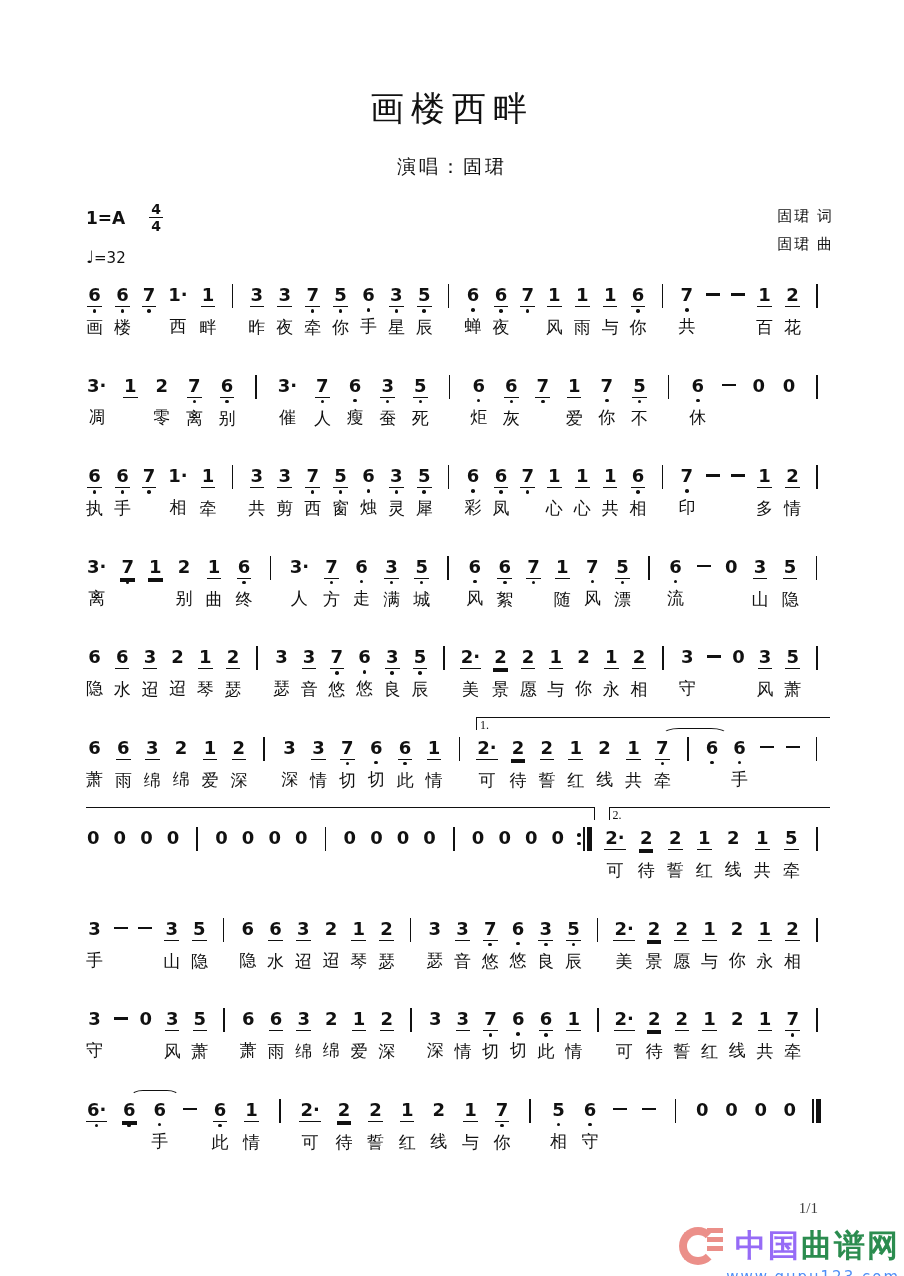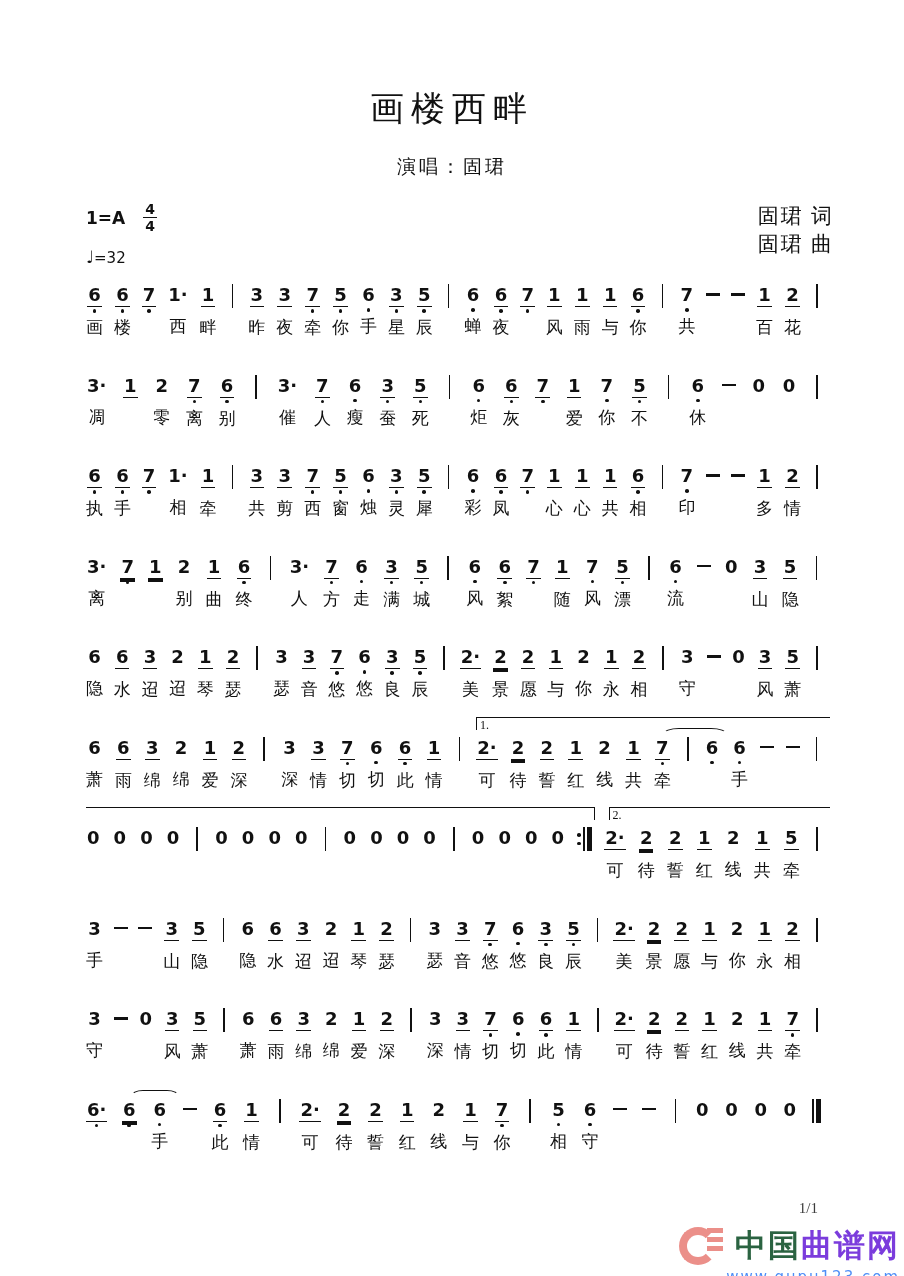--- a/index.html
+++ b/index.html
@@ -4,29 +4,29 @@
 <style>
   html,body{margin:0;padding:0;background:#fff;}
   .page{position:relative;width:904px;height:1276px;background:#fff;overflow:hidden;
         font-family:"Liberation Serif","DejaVu Serif",serif;color:#111;margin-top:12px;}
   
   .title{position:absolute;top:74px;left:0;width:100%;text-align:center;
          font-size:34px;letter-spacing:7px;font-weight:500;}
   .subtitle{position:absolute;top:142px;left:0;width:100%;text-align:center;
          font-size:19px;letter-spacing:3px;font-family:Liberation Mono, monospace;}
   .meta-left{position:absolute;left:86px;top:190px;}
-  .keyrow{display:flex;align-items:center;gap:16px;
+  .keyrow{display:flex;align-items:center;gap:22px;
           font-family:"DejaVu Sans","Liberation Sans",sans-serif;font-weight:bold;font-size:17px;justify-content:flex-end;}
   .frac{display:inline-flex;flex-direction:column;align-items:center;line-height:1;
         font-size:14px;font-weight:bold;margin-left:2px;}
   .frac .num-t{border-bottom:1.6px solid #111;padding:0 2px 1px 2px;}
   .frac .den-t{padding-top:1px;}
   .temporow{margin-top:14px;font-size:15px;font-family:"DejaVu Sans","Liberation Sans",sans-serif;}
   .temporow .glyph{font-size:17px;}
-  .meta-right{position:absolute;right:70px;top:190px;text-align:right;font-size:21px;line-height:28px;letter-spacing:2px;}
+  .meta-right{position:absolute;right:70px;top:190px;text-align:right;font-size:15px;line-height:28px;letter-spacing:2px;}
   
   #score{position:absolute;left:86px;top:272px;width:736px;}
   .mline{position:absolute;left:0;width:100%;display:flex;justify-content:space-between;
          align-items:flex-start;}
   .cell{position:relative;display:flex;flex-direction:column;align-items:center;min-width:10px;}
   .num{font-family:"DejaVu Sans","Liberation Sans",sans-serif;font-weight:bold;font-size:18px;
        line-height:21px;padding:0 1px 1px 1px;white-space:nowrap;}
   .u1 .num{border-bottom:1.6px solid #111;}
   .u2 .num{border-bottom:1.6px solid #111;box-shadow:0 3px 0 0 #111;}
   .sub{height:8px;display:flex;justify-content:center;width:100%;}
@@ -48,22 +48,22 @@
   .volta .vl{position:absolute;left:3px;top:0;font-size:12px;font-family:"Liberation Serif",serif;}
   
   .pagenum{position:absolute;top:1188px;right:86px;font-size:15px;color:#3c3c3c;font-family:Liberation Serif, serif;}
   .wm{position:absolute;right:4px;bottom:2px;opacity:.9;}
   .wm-row{display:flex;align-items:center;}
   .wm-logo{position:relative;width:52px;height:44px;margin-right:4px;}
   .wm-logo .c{position:absolute;left:0;top:3px;width:22px;height:22px;border:8px solid #e9837d;
               border-radius:50%;border-right-color:transparent;}
   .wm-logo .bars{position:absolute;left:28px;top:4px;display:flex;flex-direction:column;gap:4px;}
   .wm-logo .bars u{display:block;width:16px;height:5px;background:#e9837d;}
-  .wm-cn{font-size:31px;font-weight:bold;color:#14532d;letter-spacing:2px;}
-  .wm-cn2{font-size:31px;font-weight:bold;color:#6d28d9;letter-spacing:2px;}
+  .wm-cn{font-size:31px;font-weight:bold;color:#8b5cf6;letter-spacing:2px;}
+  .wm-cn2{font-size:31px;font-weight:bold;color:#15803d;letter-spacing:2px;}
   .wm-url{text-align:right;font-size:15px;color:#3b82f6;letter-spacing:2px;
           font-family:"DejaVu Sans","Liberation Sans",sans-serif;margin-top:0px;}
 </style>
 </head>
 <body>
 
 <div class="page">
   <div class="title">画楼西畔</div>
   <div class="subtitle">演唱：固珺</div>
 

